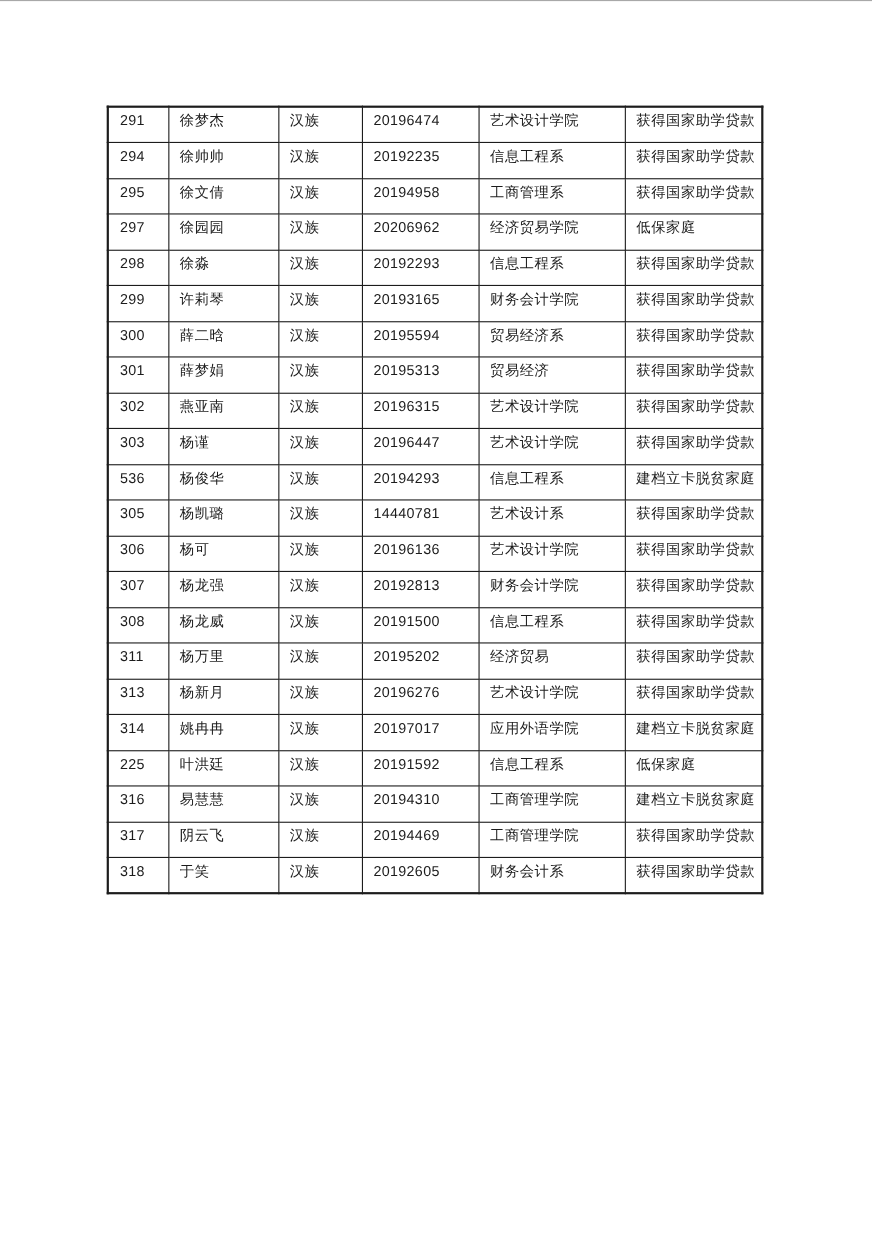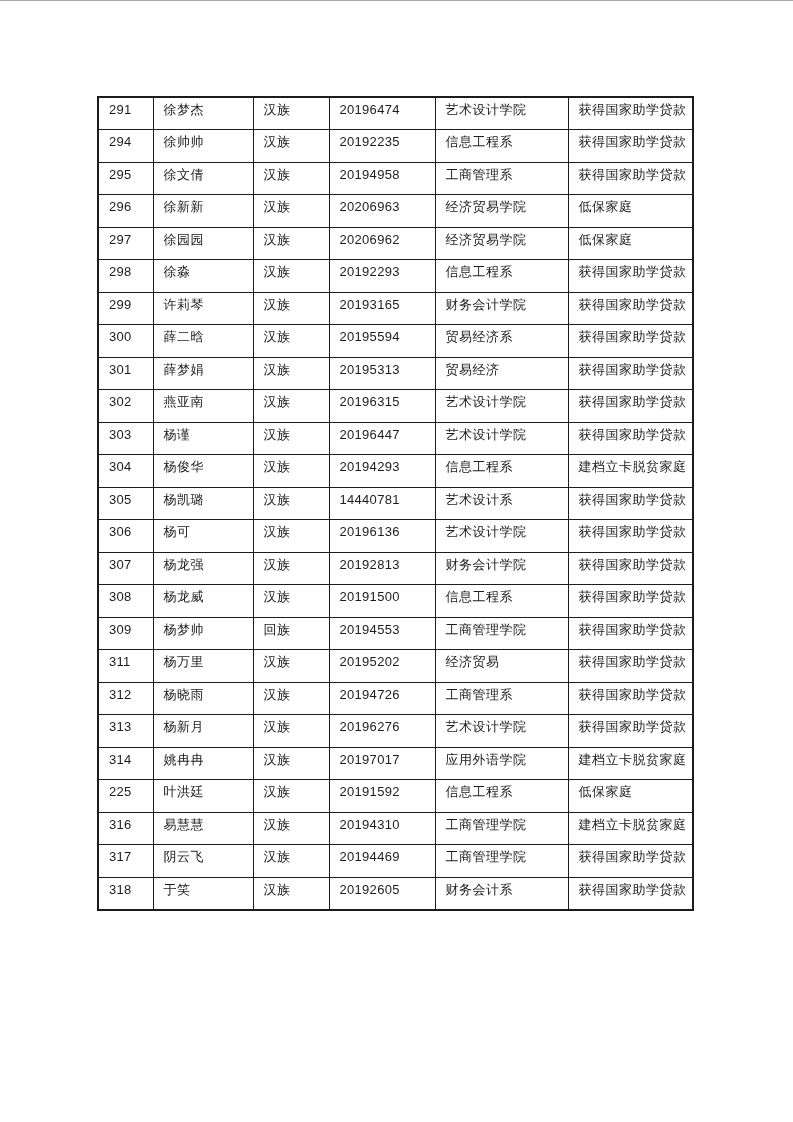--- a/index.html
+++ b/index.html
@@ -97,28 +97,20 @@
         </tr>
         <tr>
           <td class="col-no">295</td>
           <td class="col-name">徐文倩</td>
           <td class="col-ethnicity">汉族</td>
           <td class="col-student_id">20194958</td>
           <td class="col-department">工商管理系</td>
           <td class="col-status">获得国家助学贷款</td>
         </tr>
         <tr>
-          <td class="col-no">296</td>
-          <td class="col-name">徐新新</td>
-          <td class="col-ethnicity">汉族</td>
-          <td class="col-student_id">20206963</td>
-          <td class="col-department">经济贸易学院</td>
-          <td class="col-status">低保家庭</td>
-        </tr>
-        <tr>
           <td class="col-no">297</td>
           <td class="col-name">徐园园</td>
           <td class="col-ethnicity">汉族</td>
           <td class="col-student_id">20206962</td>
           <td class="col-department">经济贸易学院</td>
           <td class="col-status">低保家庭</td>
         </tr>
         <tr>
           <td class="col-no">298</td>
           <td class="col-name">徐淼</td>
@@ -161,21 +153,21 @@
         </tr>
         <tr>
           <td class="col-no">303</td>
           <td class="col-name">杨谨</td>
           <td class="col-ethnicity">汉族</td>
           <td class="col-student_id">20196447</td>
           <td class="col-department">艺术设计学院</td>
           <td class="col-status">获得国家助学贷款</td>
         </tr>
         <tr>
-          <td class="col-no">304</td>
+          <td class="col-no">536</td>
           <td class="col-name">杨俊华</td>
           <td class="col-ethnicity">汉族</td>
           <td class="col-student_id">20194293</td>
           <td class="col-department">信息工程系</td>
           <td class="col-status">建档立卡脱贫家庭</td>
         </tr>
         <tr>
           <td class="col-no">305</td>
           <td class="col-name">杨凯璐</td>
           <td class="col-ethnicity">汉族</td>
@@ -201,41 +193,25 @@
         </tr>
         <tr>
           <td class="col-no">308</td>
           <td class="col-name">杨龙威</td>
           <td class="col-ethnicity">汉族</td>
           <td class="col-student_id">20191500</td>
           <td class="col-department">信息工程系</td>
           <td class="col-status">获得国家助学贷款</td>
         </tr>
         <tr>
-          <td class="col-no">309</td>
-          <td class="col-name">杨梦帅</td>
-          <td class="col-ethnicity">回族</td>
-          <td class="col-student_id">20194553</td>
-          <td class="col-department">工商管理学院</td>
-          <td class="col-status">获得国家助学贷款</td>
-        </tr>
-        <tr>
           <td class="col-no">311</td>
           <td class="col-name">杨万里</td>
           <td class="col-ethnicity">汉族</td>
           <td class="col-student_id">20195202</td>
           <td class="col-department">经济贸易</td>
-          <td class="col-status">获得国家助学贷款</td>
-        </tr>
-        <tr>
-          <td class="col-no">312</td>
-          <td class="col-name">杨晓雨</td>
-          <td class="col-ethnicity">汉族</td>
-          <td class="col-student_id">20194726</td>
-          <td class="col-department">工商管理系</td>
           <td class="col-status">获得国家助学贷款</td>
         </tr>
         <tr>
           <td class="col-no">313</td>
           <td class="col-name">杨新月</td>
           <td class="col-ethnicity">汉族</td>
           <td class="col-student_id">20196276</td>
           <td class="col-department">艺术设计学院</td>
           <td class="col-status">获得国家助学贷款</td>
         </tr>

